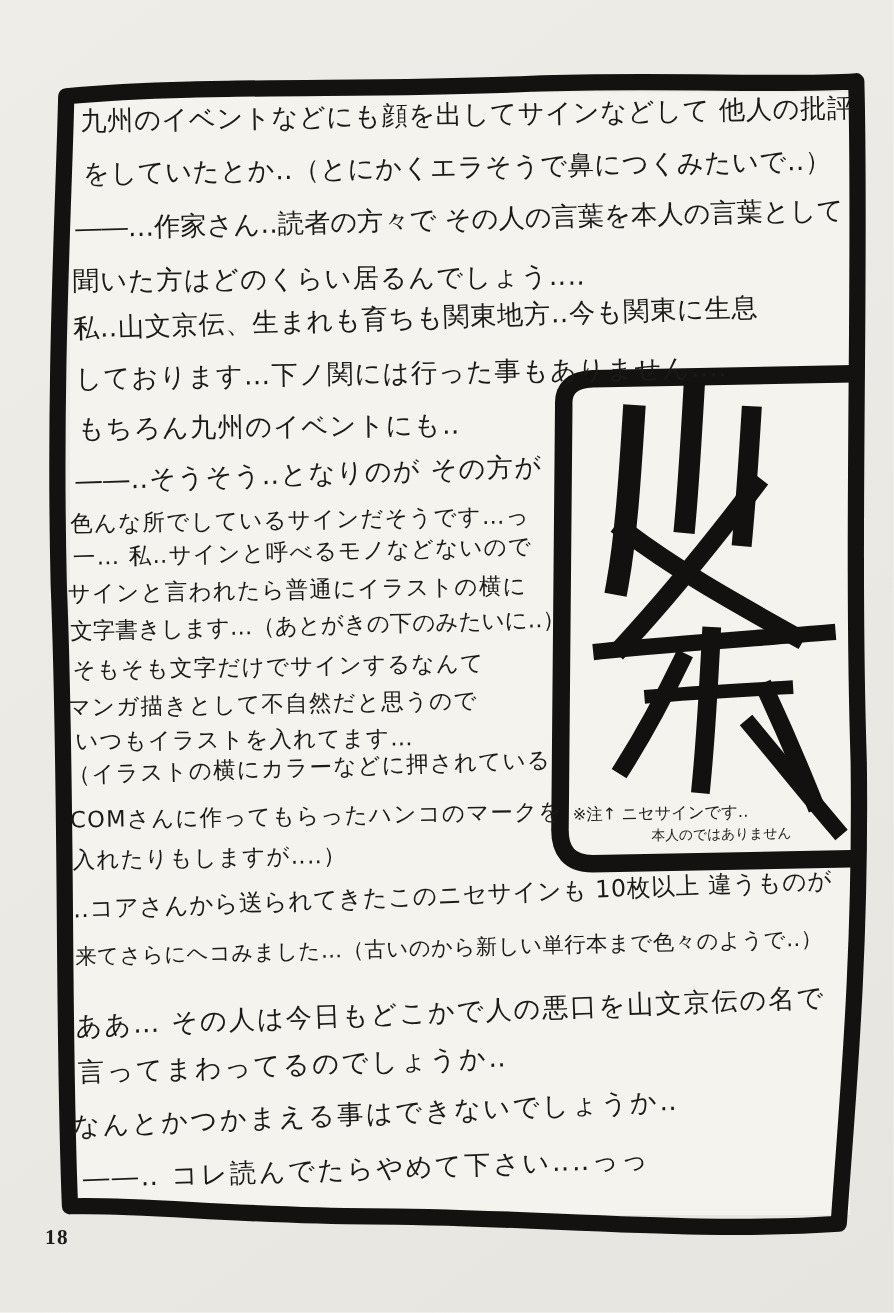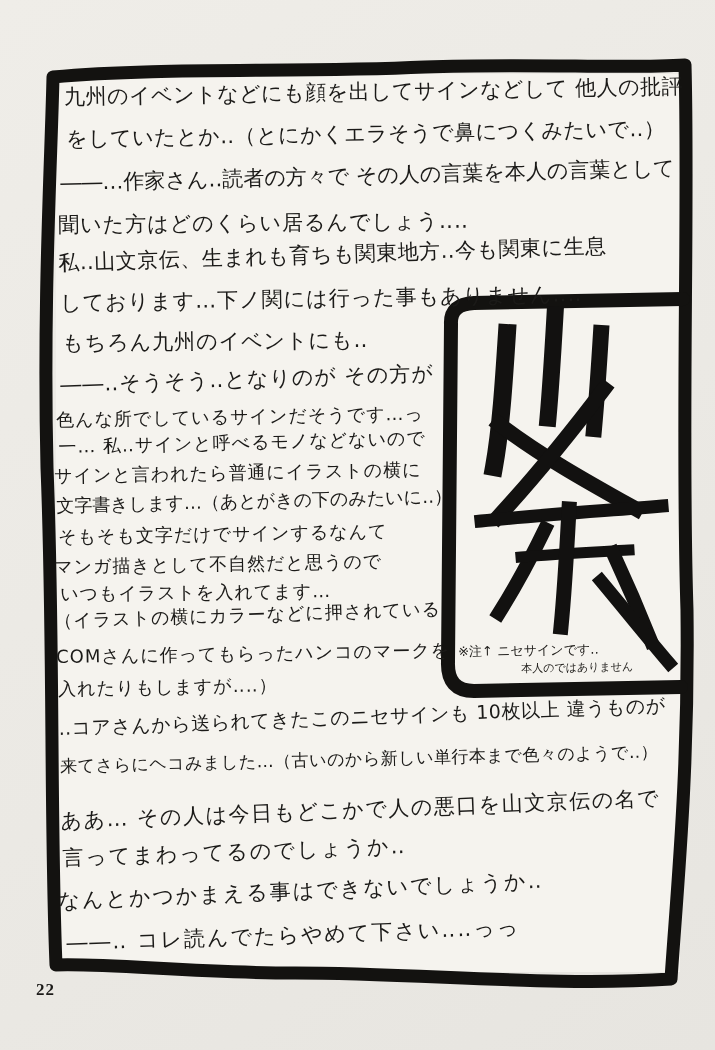--- a/index.html
+++ b/index.html
@@ -101,15 +101,15 @@
   <div class="hand sz-c" style="left:58px;top:718px;transform:rotate(-2.2deg);letter-spacing:0.5px;">‥コアさんから送られてきたこのニセサインも 10枚以上 違うものが</div>
   <div class="hand" style="left:60px;top:757px;font-size:17px;transform:rotate(-1.4deg);letter-spacing:0.5px;">来てさらにヘコみました…（古いのから新しい単行本まで色々のようで‥）</div>
   <div class="hand sz-a" style="left:60px;top:810px;transform:rotate(-2.2deg);letter-spacing:1.5px;">ああ… その人は今日もどこかで人の悪口を山文京伝の名で</div>
   <div class="hand sz-a" style="left:62px;top:847px;transform:rotate(-2deg);letter-spacing:2px;">言ってまわってるのでしょうか‥</div>
   <div class="hand sz-a" style="left:58px;top:890px;transform:rotate(-2.4deg);letter-spacing:2px;">なんとかつかまえる事はできないでしょうか‥</div>
   <div class="hand sz-a" style="left:66px;top:932px;transform:rotate(-2deg);letter-spacing:2px;">――‥ コレ読んでたらやめて下さい‥‥っっ</div>
 
   <div class="note" style="left:458px;top:643px;font-size:13px;transform:rotate(-1deg);">※注↑ ニセサインです‥</div>
   <div class="note" style="left:521px;top:661px;font-size:11px;transform:rotate(-1deg);">本人のではありません</div>
 
-  <div class="page-number">22</div>
+  <div class="page-number">18</div>
 
 </div>
 
 </body></html>

